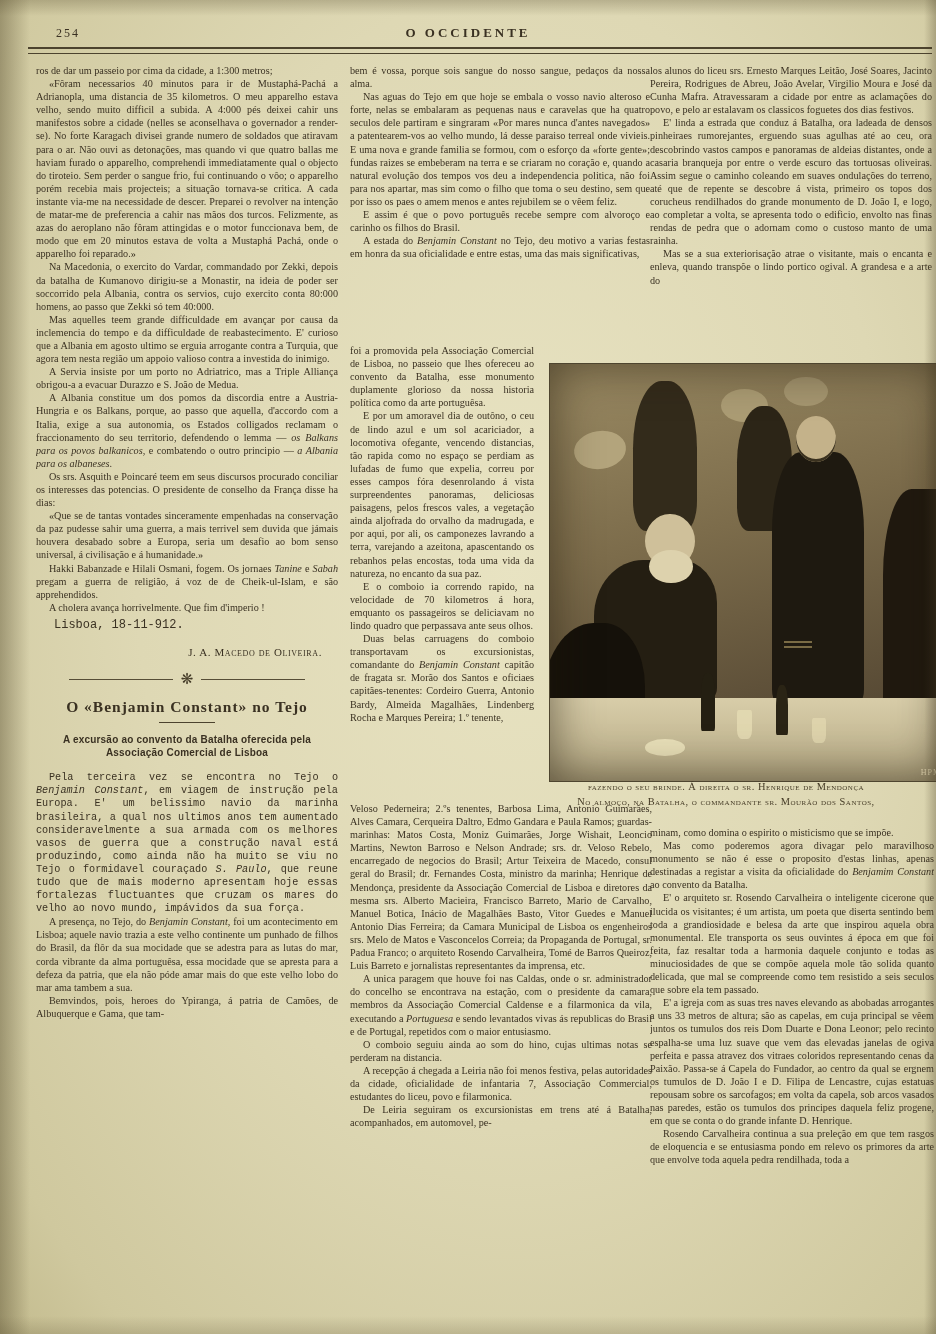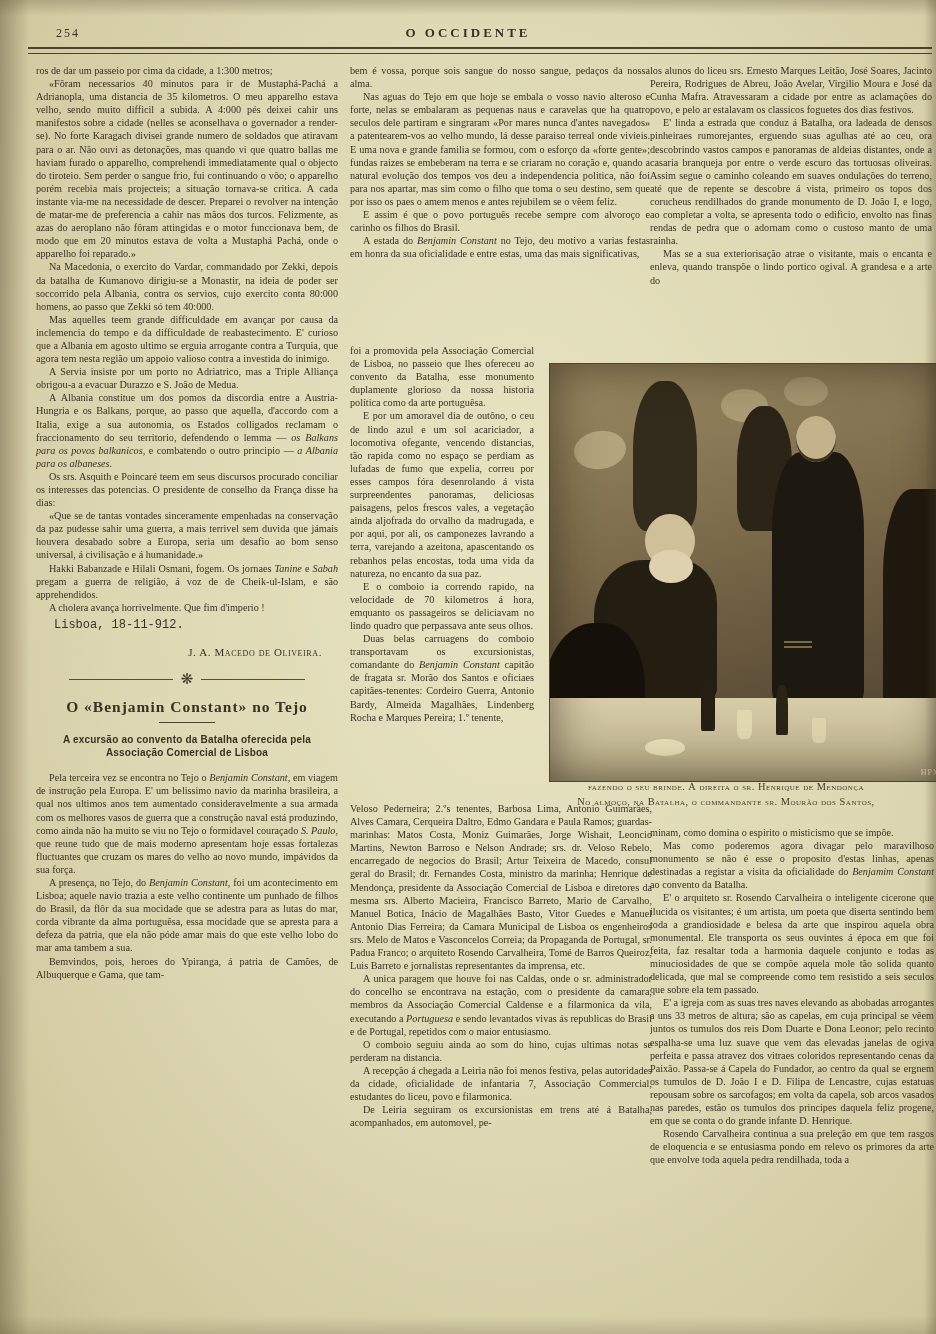--- a/index.html
+++ b/index.html
@@ -17,21 +17,21 @@
 
   .pagenum{position:absolute;left:56px;top:26px;font-size:12px;letter-spacing:2px;}
   .masthead{position:absolute;left:0;right:0;top:25px;text-align:center;
     font-size:13px;font-weight:bold;letter-spacing:3px;}
   .rule-double{position:absolute;left:28px;right:4px;top:47px;height:4px;
     border-top:2px solid #4c432e;border-bottom:1px solid #4c432e;}
 
   .textblock{position:absolute;font-size:10.2px;line-height:13.1px;text-align:justify;overflow:hidden;}
   .textblock p{margin:0;text-indent:13px;}
   .textblock p:first-child{text-indent:0;}
-  .textblock .indent-all p:first-child{text-indent:13px;}
+  .textblock .indent-all p:first-child{text-indent:13px;font-family:Liberation Mono, monospace;}
   .textblock i{font-style:italic;}
 
   .col1{left:36px;top:64px;width:302px;height:1264px;}
   .col2top{left:350px;top:64px;width:300px;height:278px;}
   .col2narrow{left:350px;top:344px;width:184px;height:466px;}
   .col2bottom{left:350px;top:802px;width:302px;height:440px;}
   .col3top{left:650px;top:64px;width:282px;height:278px;}
   .col3bottom{left:650px;top:826px;width:284px;height:484px;}
 
   .dateline{font-size:12px;margin:5px 0 1px 18px;text-indent:0;font-family:Liberation Mono, monospace;}

